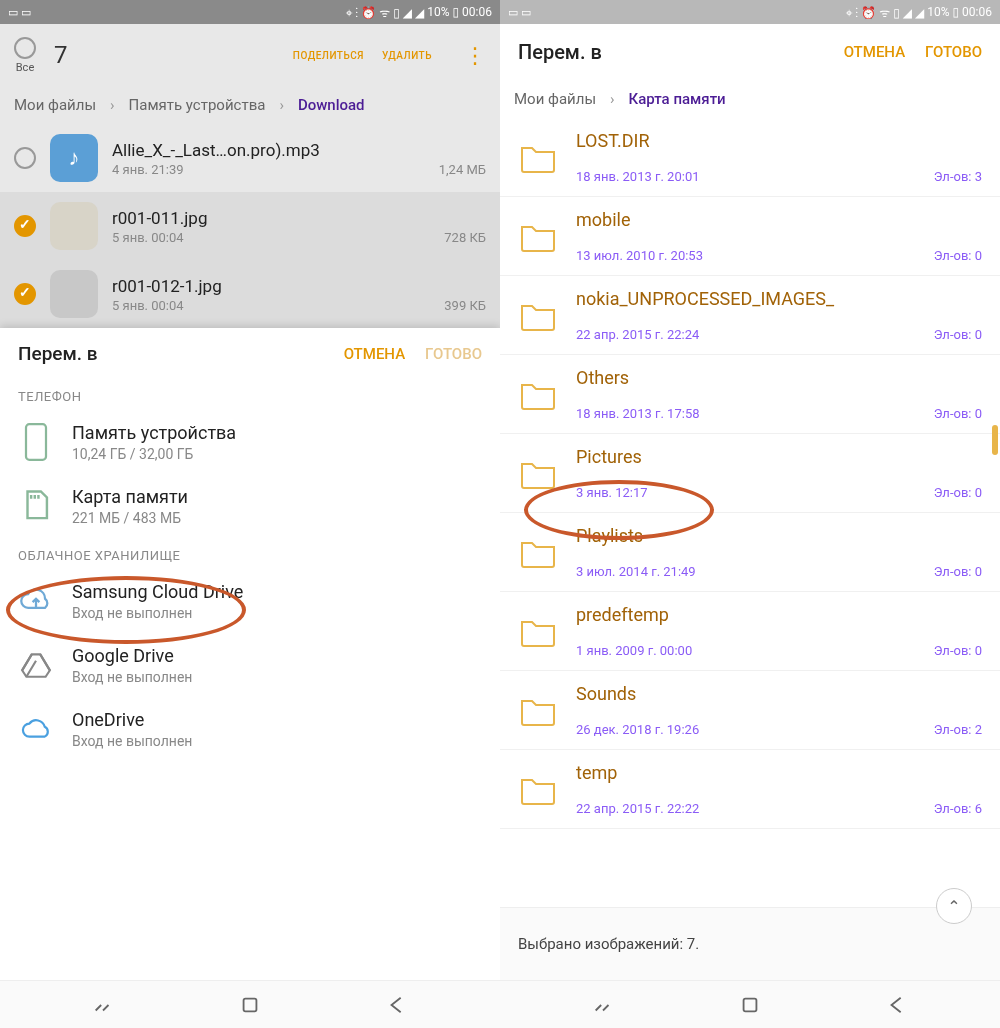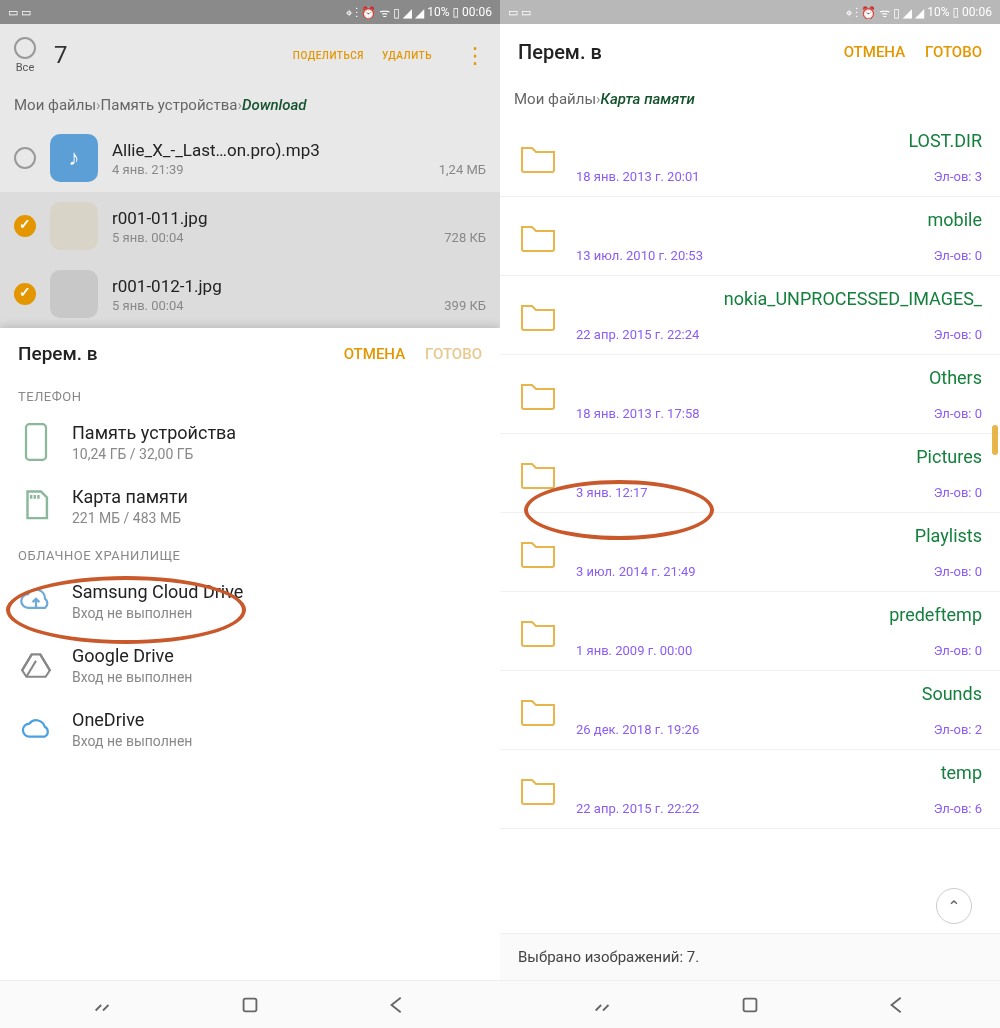--- a/index.html
+++ b/index.html
@@ -12,44 +12,44 @@
 
 
 .sel-header { background:#e8e8e8; padding:4px 14px; display:flex; align-items:center; gap:18px; height:62px; }
 .sel-all { display:flex; flex-direction:column; align-items:center; gap:2px; }
 .circle { width:22px; height:22px; border:2px solid #999; border-radius:50%; }
 .sel-count { font-size:24px; color:#333; margin-right:auto; }
 .sel-btn { color:#e39600; font-size:10px; font-weight:500; letter-spacing:0.5px; }
 .more-dots { color:#e39600; font-size:22px; margin-left:14px; }
 
 
-.breadcrumb { background:#e8e8e8; padding:10px 14px; font-size:15px; color:#666; display:flex; gap:0; align-items:center; flex-wrap:wrap; }
+.breadcrumb { background:#e8e8e8; padding:10px 14px; font-size:15px; color:#666; display:flex; gap:14px; align-items:center; flex-wrap:wrap; }
 .phone.right .breadcrumb { background:#fff; }
 .bc-sep { color:#999; }
-.bc-active { color:#14532d; font-weight:500;font-style:italic; }
+.bc-active { color:#4c1d95; font-weight:500; }
 
 
 .file-row { display:flex; align-items:center; padding:10px 14px; gap:14px; background:#e8e8e8; }
 .file-row.sel { background:#dcdcdc; }
 .check { width:22px; height:22px; border:2px solid #999; border-radius:50%; flex-shrink:0; }
 .check.on { background:#e39600; border-color:#e39600; position:relative; }
 .check.on::after { content:"✓"; color:#fff; position:absolute; top:-1px; left:3px; font-size:14px; font-weight:bold; }
 .thumb { width:48px; height:48px; border-radius:10px; flex-shrink:0; display:flex; align-items:center; justify-content:center; font-size:22px; color:#fff; }
 .thumb.music { background:#5b9fd6; }
 .thumb.photo1 { background:#d8d4c8; }
 .thumb.photo2 { background:#c8c8c8; }
 .file-info { flex:1; min-width:0; }
 .file-name { font-size:17px; color:#222; white-space:nowrap; overflow:hidden; text-overflow:ellipsis; }
 .file-meta { font-size:13px; color:#888; display:flex; justify-content:space-between; margin-top:2px; }
 
 
 .folder-row { display:flex; align-items:center; padding:12px 18px; gap:18px; border-bottom:0.5px solid #f0f0f0; }
 .folder-icon { width:40px; height:34px; flex-shrink:0; }
 .folder-info { flex:1; min-width:0; }
-.folder-name { font-size:18px; color:#15803d; white-space:nowrap; overflow:hidden; text-overflow:ellipsis;text-align:right; }
+.folder-name { font-size:18px; color:#a16207; white-space:nowrap; overflow:hidden; text-overflow:ellipsis; }
 .folder-meta { font-size:13px; color:#8b5cf6; display:flex; justify-content:space-between; margin-top:18px; }
 
 
 .sheet { background:#fff; flex:1; display:flex; flex-direction:column; box-shadow:0 -2px 8px rgba(0,0,0,0.15); }
 .sheet-header { padding:14px 18px; display:flex; align-items:center; justify-content:space-between; }
 .sheet-title { font-size:19px; color:#222; font-weight:500; }
 .sheet-actions { display:flex; gap:20px; }
 .sheet-btn { color:#e39600; font-size:15px; font-weight:500; }
 .sheet-btn.disabled { color:#e8c88f; }
 .sect-header { padding:10px 18px 6px; font-size:13px; color:#888; letter-spacing:0.5px; }
@@ -62,21 +62,21 @@
 
 .r-header { padding:16px 18px; display:flex; align-items:center; justify-content:space-between; }
 .r-title { font-size:20px; color:#222; font-weight:500; }
 .r-actions { display:flex; gap:20px; }
 
 
 .navbar { height:48px; display:flex; align-items:center; justify-content:space-around; padding:0 30px; border-top:1px solid #eee; margin-top:auto; background:#fafafa; }
 .nav-icon { width:22px; height:22px; }
 
 
-.bottom-status { padding:14px 18px; font-size:15px; color:#444; background:#fafafa; border-top:1px solid #eee; }
+.bottom-status { padding:27px 18px; font-size:15px; color:#444; background:#fafafa; border-top:1px solid #eee; }
 
 
 .oval { position:absolute; border:4px solid #c9582b; border-radius:50%; pointer-events:none; }
 
 
 .scroll-ind { position:absolute; right:2px; width:6px; height:30px; background:#e8b54a; border-radius:3px; }
 
 
 .fab-top { position:absolute; width:36px; height:36px; border:1px solid #ccc; border-radius:50%; background:#fff; display:flex; align-items:center; justify-content:center; font-size:16px; color:#666; }
 </style>

